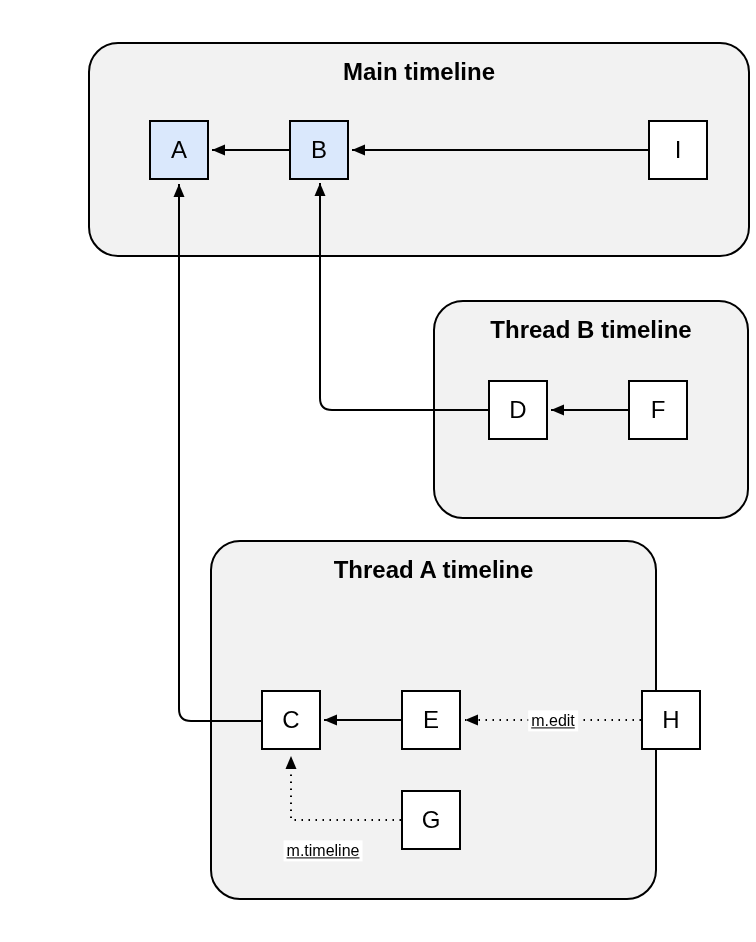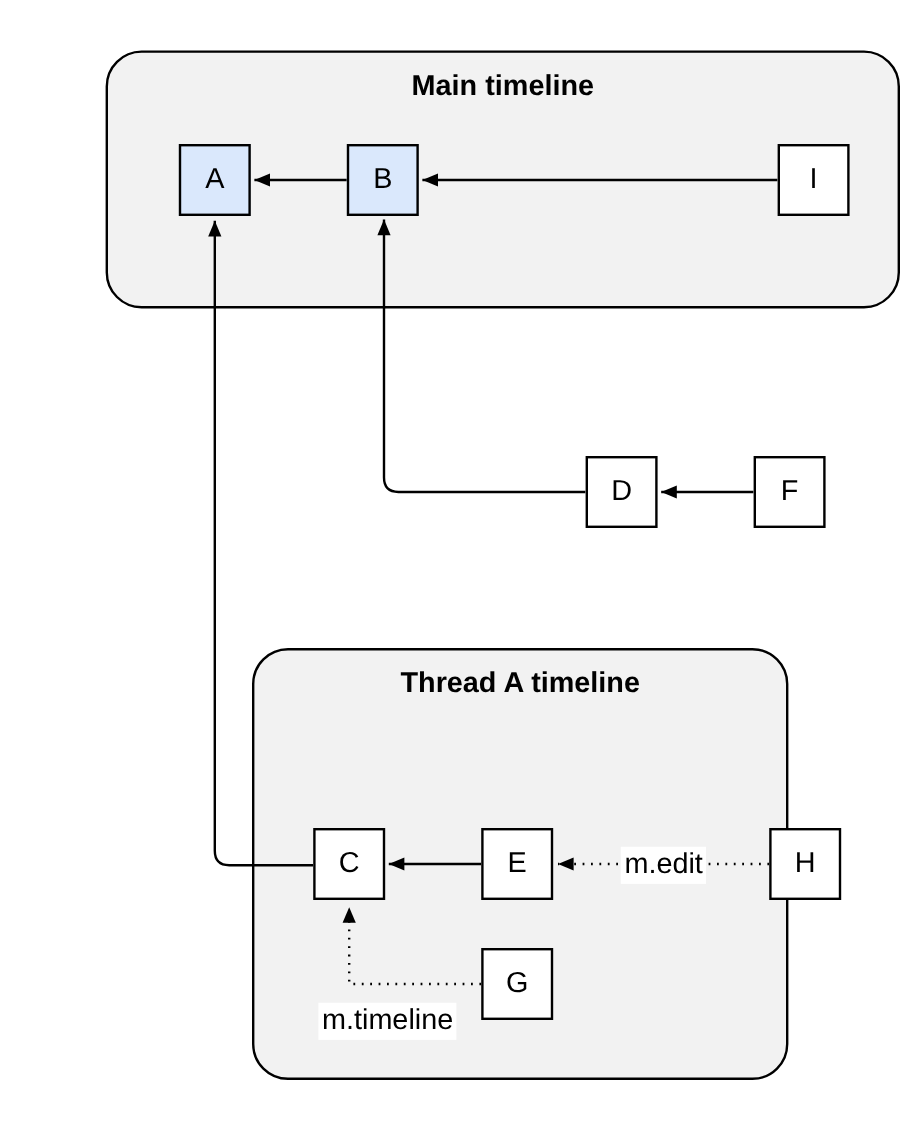--- a/index.html
+++ b/index.html
@@ -83,38 +83,42 @@
   #node-d { left: 440px; top: 380px; }
   #node-f { left: 580px; top: 380px; }
   #node-c { left: 213px; top: 690px; }
   #node-e { left: 353px; top: 690px; }
   #node-h { left: 593px; top: 690px; }
   #node-g { left: 353px; top: 790px; }
 
   .edge-label {
     position: absolute;
     background: var(--label-bg);
-    font-size: 24px;
+    font-size: 16px;
     line-height: 1.2;
     padding: 1px 3px;
     transform: translate(-50%, -50%);
     white-space: nowrap;
+    text-decoration: underline;
   }
   #label-edit     { left: 505px; top: 721px; }
   #label-reaction { left: 275px; top: 851px; }
 </style>
 </head>
 <body>
 
 <div class="canvas">
 
   <div class="container-box" id="container-main">
     <div class="container-title">Main timeline</div>
   </div>
 
+  <div class="container-box" id="container-thread-b">
+    <div class="container-title">Thread B timeline</div>
+  </div>
 
   <div class="container-box" id="container-thread-a">
     <div class="container-title">Thread A timeline</div>
   </div>
 
   <svg class="edges-layer" viewBox="0 0 756 942" xmlns="http://www.w3.org/2000/svg">
     <defs>
       <marker id="arrowhead" markerUnits="userSpaceOnUse" markerWidth="17" markerHeight="15" refX="14.5" refY="7" orient="auto">
         <path d="M 1.5 1.5 L 14.5 7 L 1.5 12.5 Z"></path>
       </marker>

